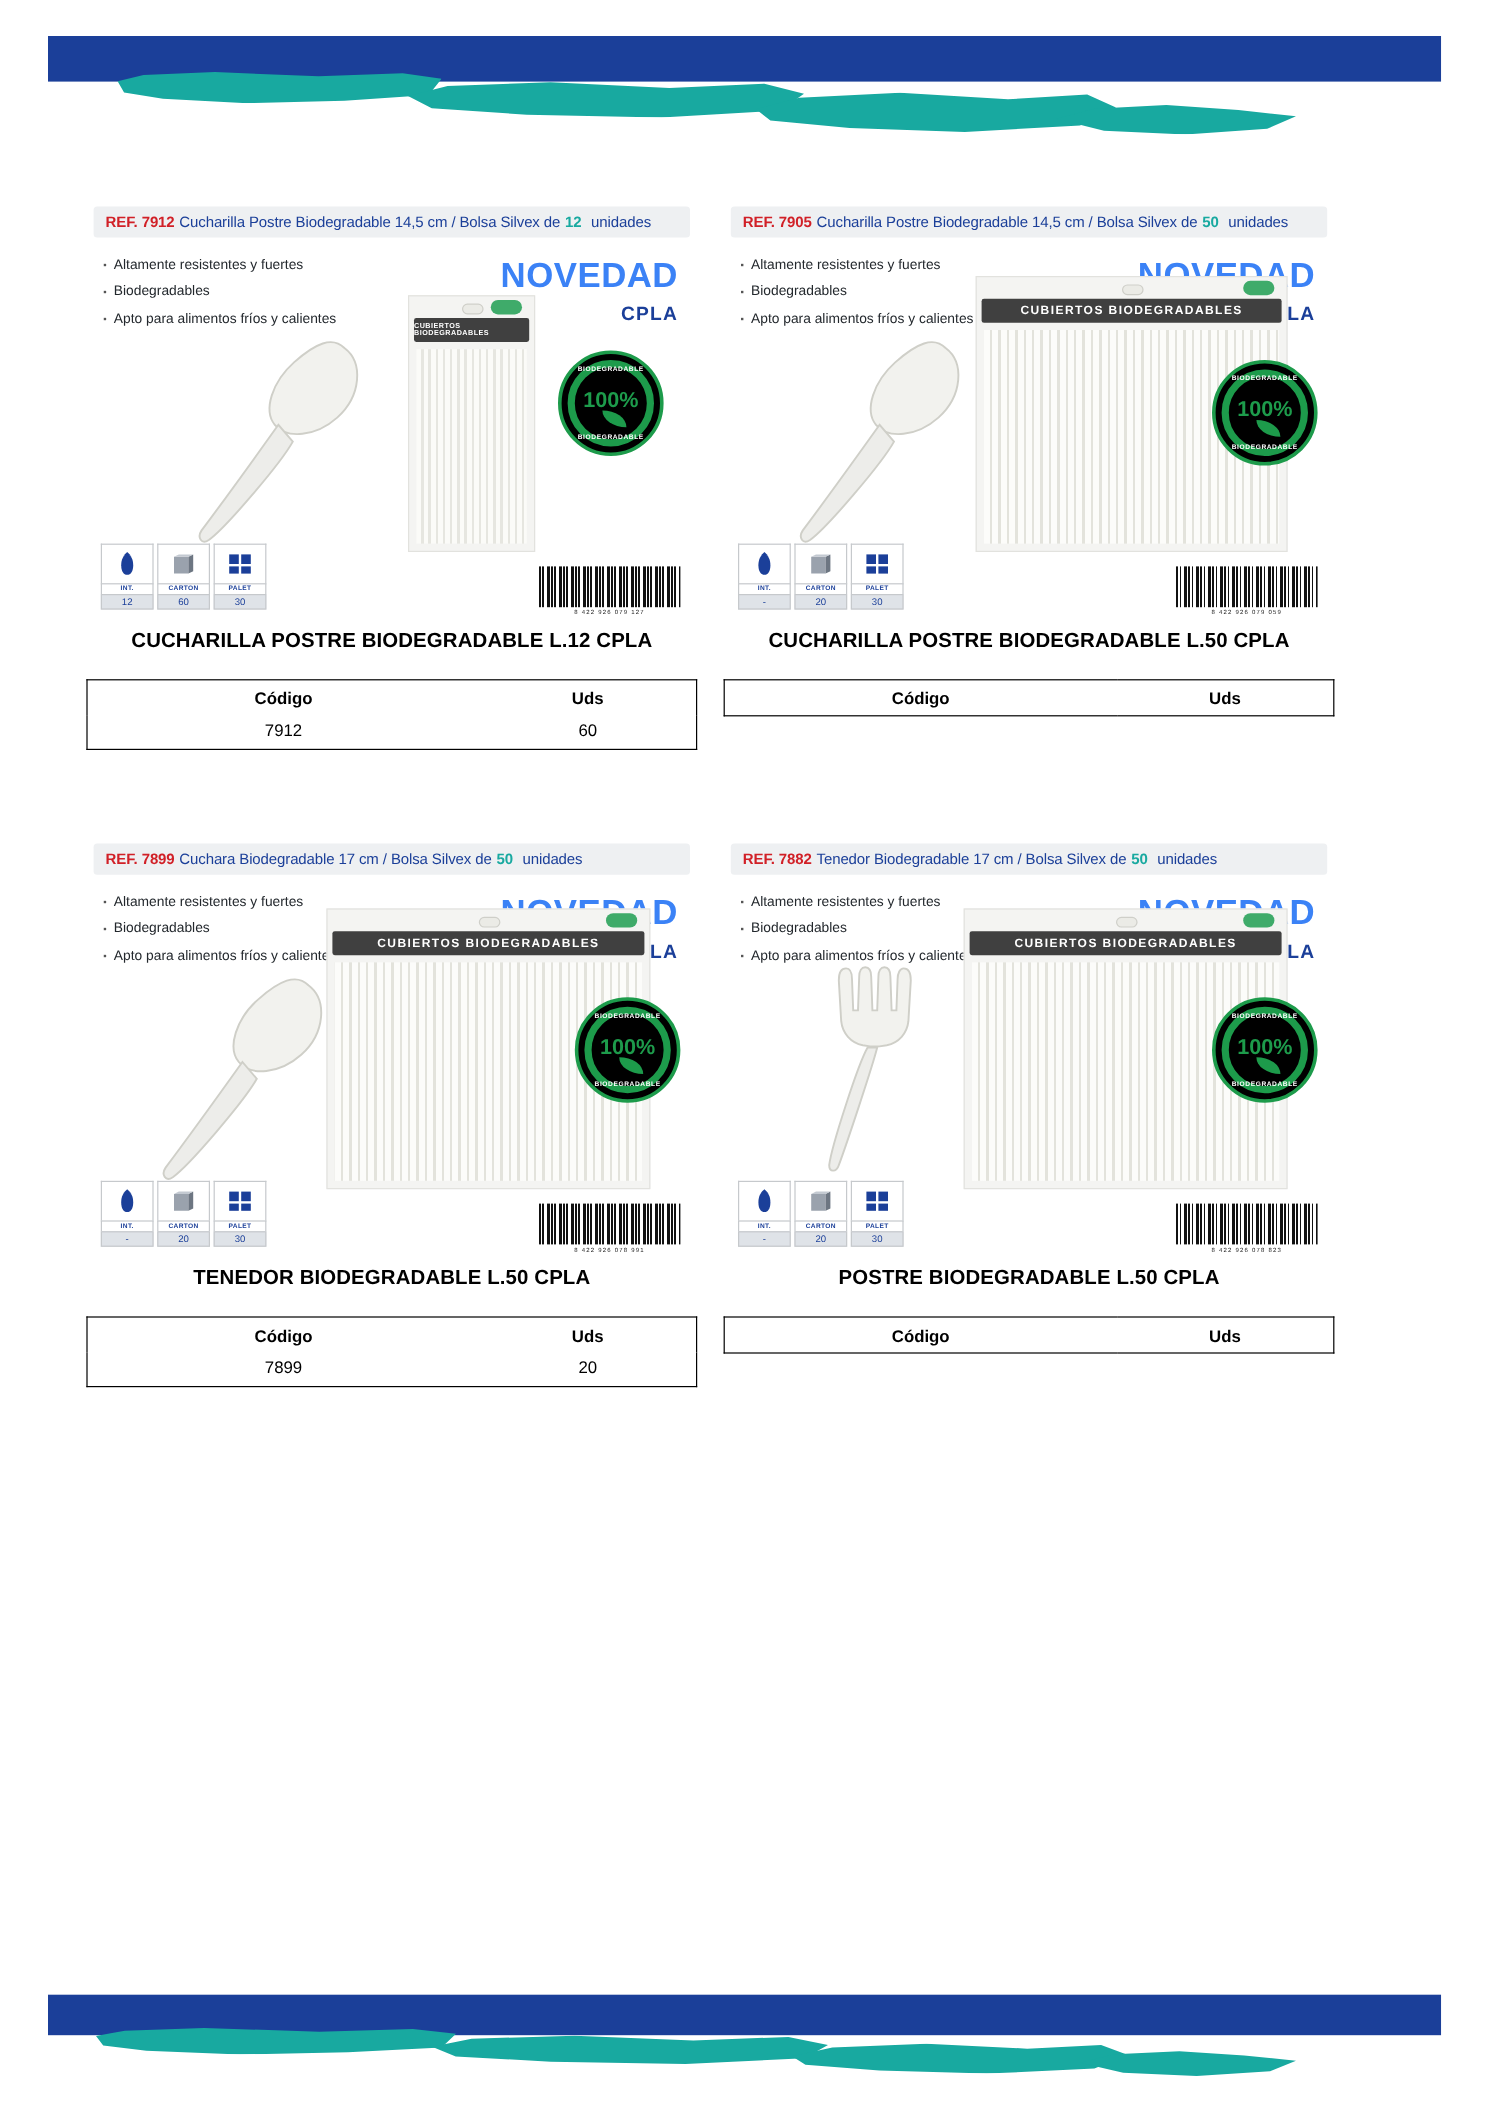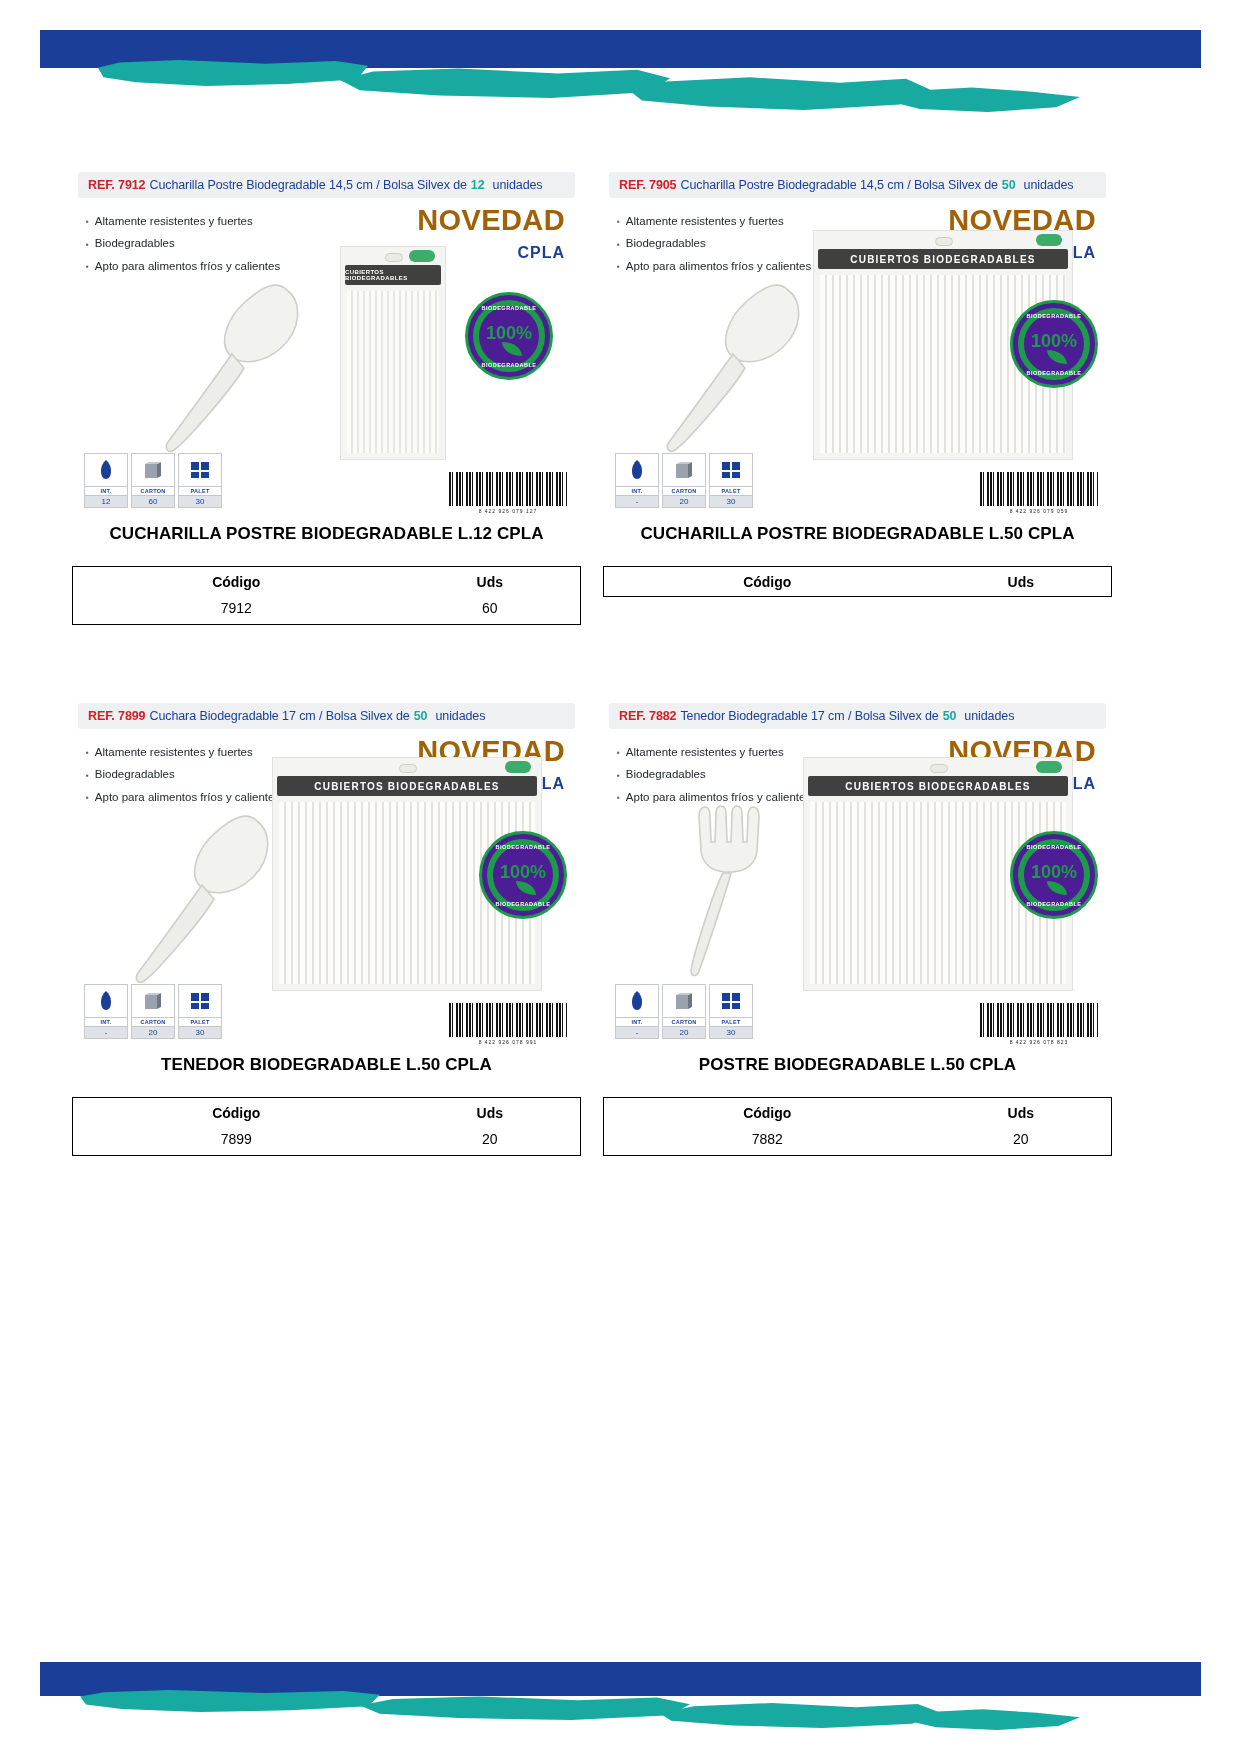--- a/index.html
+++ b/index.html
@@ -125,43 +125,44 @@
     vertical-align: middle;
   }
 
   .novedad {
     position: absolute;
     right: 16px;
     top: 56px;
     text-align: right;
   }
   .novedad .word {
-    color: #a16207;
+    color: #3b82f6;
     font-size: 29px;
     font-weight: bold;
     letter-spacing: 0.4px;
     line-height: 1;
+    margin-top: 10px;
   }
   .novedad .cpla {
     color: #1b3f99;
     font-size: 16px;
     font-weight: bold;
     letter-spacing: 1px;
     margin-top: 9px;
   }
 
   
   .seal {
     position: absolute;
     right: 28px;
     top: 142px;
     width: 88px;
     height: 88px;
     border-radius: 50%;
-    background: #4c1d95;
+    background: #000000;
     border: 3px solid #1d9b4b;
     box-sizing: border-box;
   }
   .seal::after {
     content: "";
     position: absolute;
     left: 5px; top: 5px; right: 5px; bottom: 5px;
     border-radius: 50%;
     border: 6px solid #1d9b4b;
   }
@@ -759,22 +760,18 @@
       </div>
 
       <div class="card-title">POSTRE BIODEGRADABLE L.50 CPLA</div>
 
       <table class="spec">
         <tbody>
             <tr>
           <th>Código</th>
           <th>Uds</th>
         </tr>
-        <tr>
-          <td>7882</td>
-          <td>20</td>
-        </tr>
       </tbody>
         </table>
     </div>
   </div>
 
 </div>
 
 </body></html>

